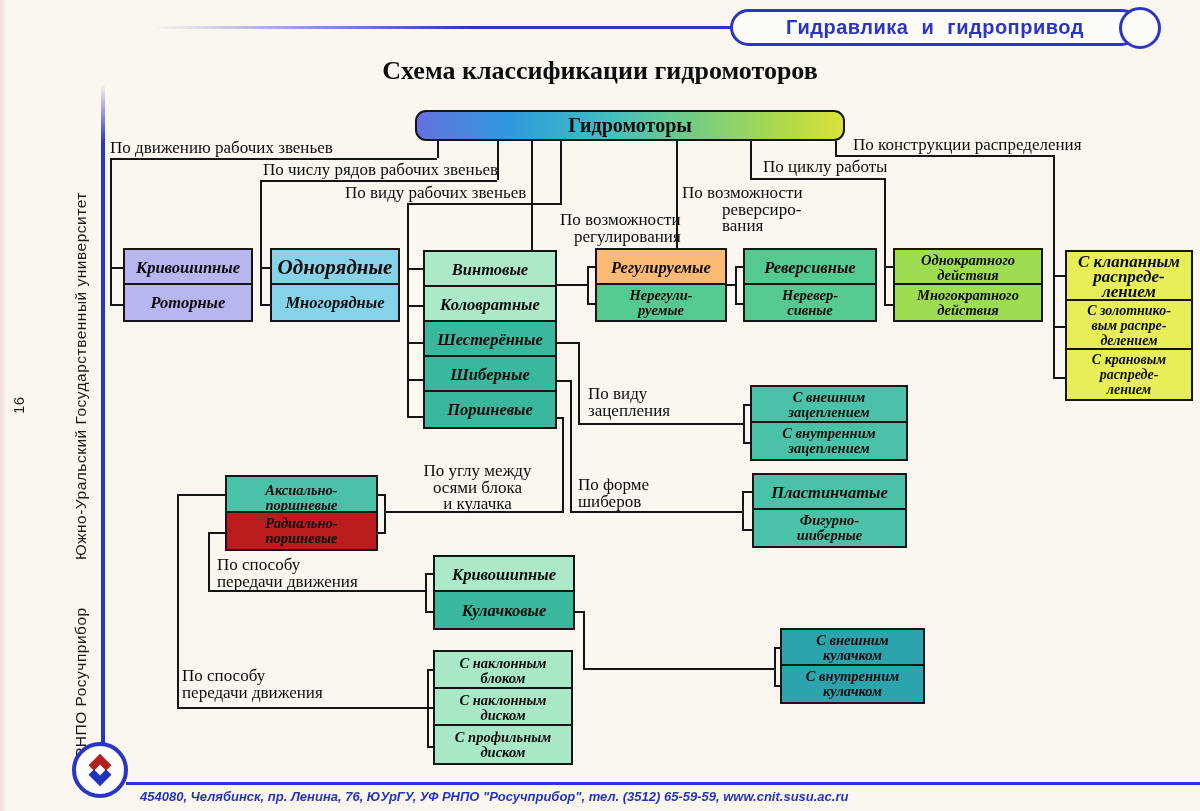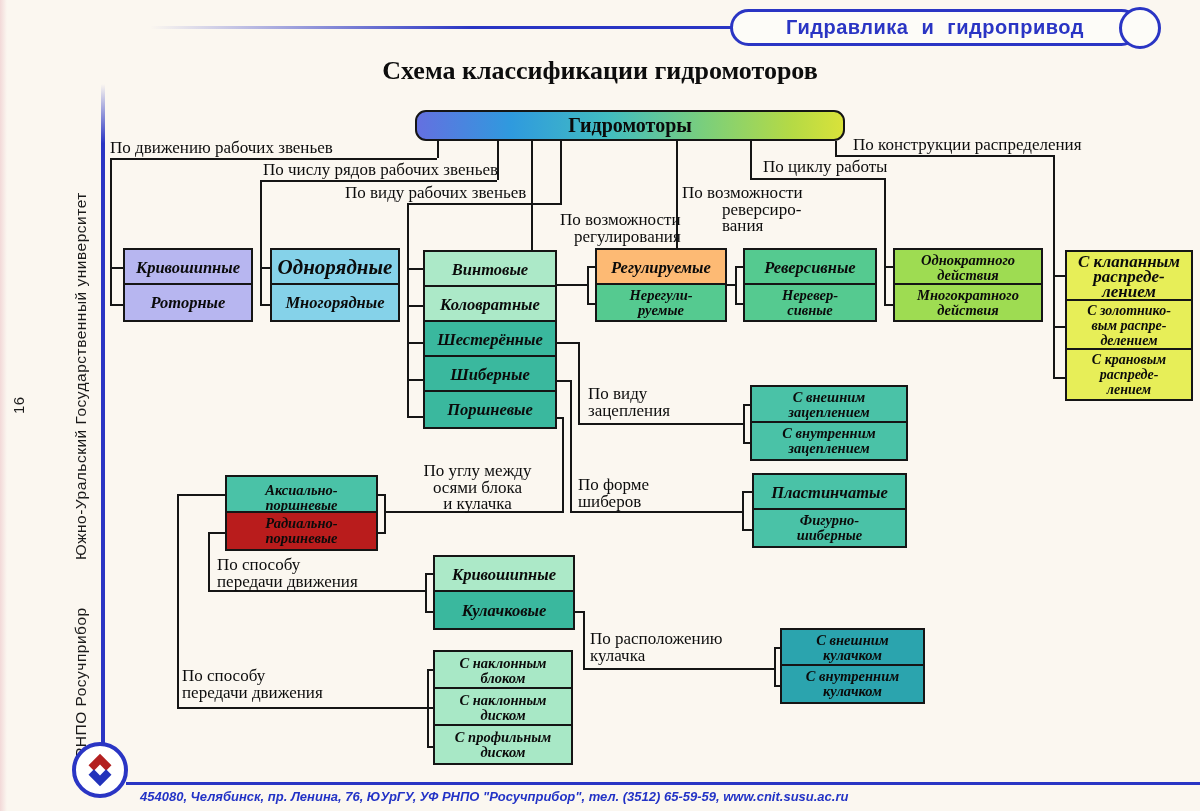--- a/index.html
+++ b/index.html
@@ -194,24 +194,20 @@
         <div>и кулачка</div>
       </div>
       <div class="cat-label" style="left: 578px; top: 477px;">
         <div>По форме</div>
         <div>шиберов</div>
       </div>
       <div class="cat-label" style="left: 217px; top: 557px;">
         <div>По способу</div>
         <div>передачи движения</div>
       </div>
-      <div class="cat-label" style="left: 590px; top: 631px;">
-        <div>По расположению</div>
-        <div>кулачка</div>
-      </div>
       <div class="cat-label" style="left: 182px; top: 668px;">
         <div>По способу</div>
         <div>передачи движения</div>
       </div>
       <div class="node" style="left: 123px; top: 248px; width: 130px; height: 39px; background: rgb(183, 182, 240);">
         <div class="node-text" style="font-size: 16.5px; line-height: 17px;">Кривошипные</div>
       </div>
       <div class="node" style="left: 123px; top: 283px; width: 130px; height: 39px; background: rgb(183, 182, 240);">
         <div class="node-text" style="font-size: 16.5px; line-height: 17px;">Роторные</div>
       </div>

